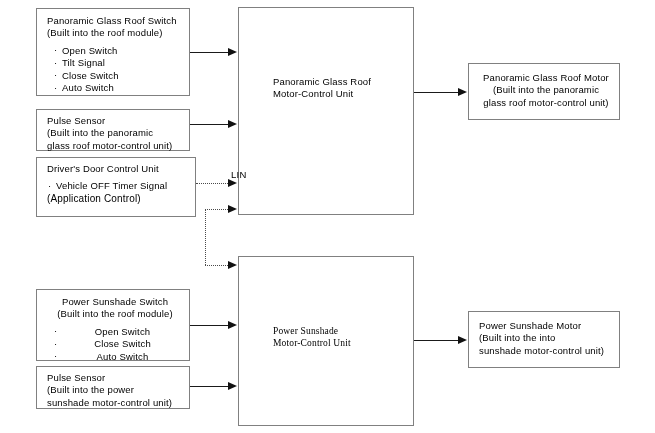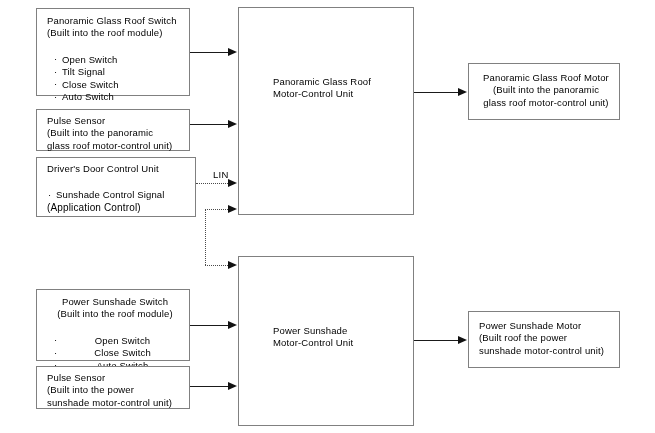--- a/index.html
+++ b/index.html
@@ -30,21 +30,21 @@
     left: 10px;
     right: 6px;
   }
   .node-title {
     font-size: 9.5px;
     line-height: 12.4px;
     letter-spacing: 0.15px;
     white-space: pre-line;
   }
   .bullets {
-    margin: 14px 0 0 0;
+    margin: 5px 0 0 0;
     padding: 0;
     list-style: none;
   }
   .bullets li {
     font-size: 9.5px;
     line-height: 12.4px;
     letter-spacing: 0.15px;
     padding-left: 9px;
     position: relative;
   }
@@ -127,21 +127,21 @@
       <div class="node-title">Pulse Sensor
 (Built into the panoramic
 glass roof motor-control unit)</div>
     </div>
   </div>
 
   <div class="node" style="left:36px; top:157px; width:160px; height:60px;">
     <div class="node-inner" style="top:5px;">
       <div class="node-title">Driver's Door Control Unit</div>
       <ul class="bullets">
-        <li>Sunshade Control Signal</li>
+        <li>Vehicle OFF Timer Signal</li>
       </ul>
       <div class="sub-note">(Application Control)</div>
     </div>
   </div>
 
   <div class="node" style="left:238px; top:7px; width:176px; height:208px;">
     <div class="unit-label" style="left:34px; top:68px;">Panoramic Glass Roof
 Motor-Control Unit</div>
   </div>
 
@@ -167,41 +167,41 @@
 
   <div class="node" style="left:36px; top:366px; width:154px; height:43px;">
     <div class="node-inner" style="top:5px;">
       <div class="node-title">Pulse Sensor
 (Built into the power
 sunshade motor-control unit)</div>
     </div>
   </div>
 
   <div class="node" style="left:238px; top:256px; width:176px; height:170px;">
-    <div class="unit-label" style="left:34px; top:68px;">Power Sunshade
+    <div class="unit-label" style="left:34px; top:68px;font-family:Liberation Serif, serif;">Power Sunshade
 Motor-Control Unit</div>
   </div>
 
   <div class="node" style="left:468px; top:311px; width:152px; height:57px;">
     <div class="node-inner" style="top:8px;">
       <div class="node-title">Power Sunshade Motor
-(Built roof the power
+(Built into the into
 sunshade motor-control unit)</div>
     </div>
   </div>
 
   <div class="hline" style="left:190px; top:52px; width:40px;"></div>
   <div class="arrowhead" style="left:228px; top:47.5px;"></div>
 
   <div class="hline" style="left:190px; top:124px; width:40px;"></div>
   <div class="arrowhead" style="left:228px; top:119.5px;"></div>
 
   <div class="hline dashed" style="left:196px; top:183px; width:34px;"></div>
   <div class="arrowhead" style="left:228px; top:178.5px;"></div>
-  <div class="lin-label" style="left:189px; top:169px;padding-left:24px;">LIN</div>
+  <div class="lin-label" style="left:207px; top:169px;padding-left:24px;">LIN</div>
 
   <div class="hline dashed" style="left:205px; top:209px; width:25px;"></div>
   <div class="arrowhead" style="left:228px; top:204.5px;"></div>
   <div class="vline dashed" style="left:205px; top:209px; height:56px;"></div>
   <div class="hline dashed" style="left:205px; top:265px; width:25px;"></div>
   <div class="arrowhead" style="left:228px; top:260.5px;"></div>
 
   <div class="hline" style="left:190px; top:325px; width:40px;"></div>
   <div class="arrowhead" style="left:228px; top:320.5px;"></div>
 

